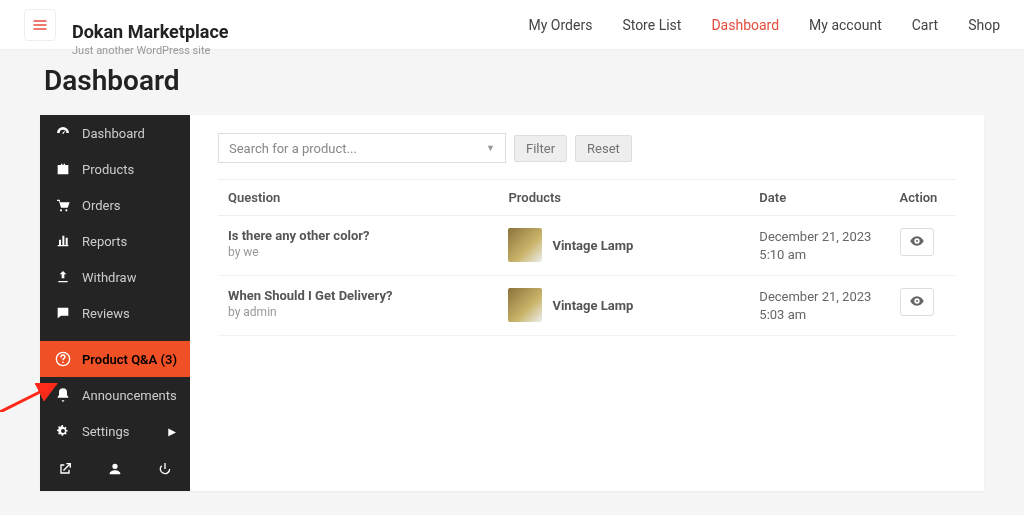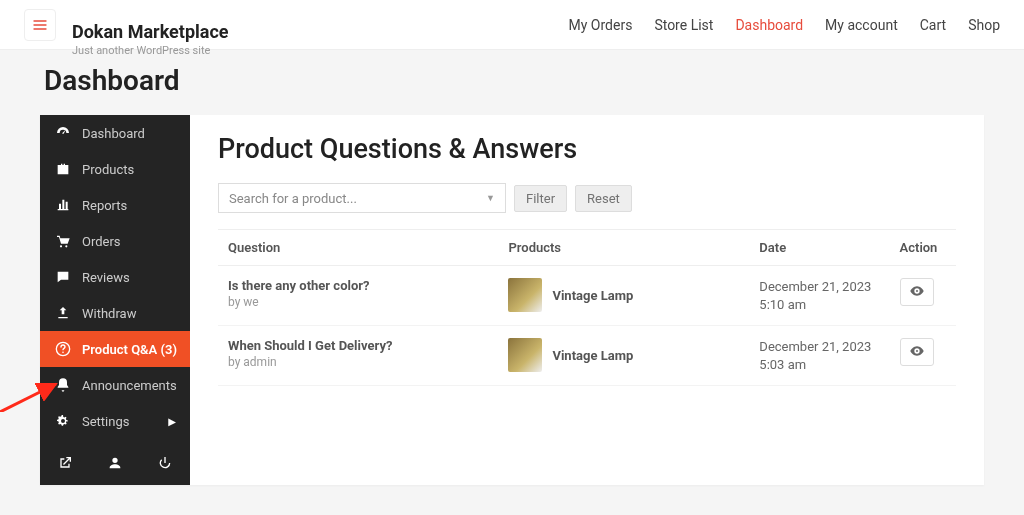--- a/index.html
+++ b/index.html
@@ -5,35 +5,35 @@
     * { margin:0; padding:0; box-sizing:border-box; font-family:-apple-system,BlinkMacSystemFont,"Segoe UI",Roboto,Helvetica,Arial,sans-serif; }
     body { background:#f5f5f5; width:1024px; height:515px; overflow:hidden; }
 
     
     .topbar { height:50px; background:#fff; display:flex; align-items:center; padding:0 24px; border-bottom:1px solid #eee; }
     .hamburger-box { width:32px; height:32px; border:1px solid #eee; border-radius:4px; display:flex; align-items:center; justify-content:center; color:#e74c3c; }
     .hamburger-box svg { width:16px; height:16px; display:block; }
     .brand { margin-left:16px; }
     .brand-title { font-size:18px; font-weight:700; color:#222; line-height:1.1;margin-top:30px; }
     .brand-tag { font-size:11px; color:#999; margin-top:2px; }
-    .topnav { margin-left:auto; display:flex; gap:22px; }
+    .topnav { margin-left:auto; display:flex; gap:30px; }
     .topnav a { font-size:14px; color:#444; text-decoration:none; cursor:pointer; }
     .topnav a.active { color:#e74c3c; }
 
     
     .page-wrap { padding:14px 40px 30px 40px; position:relative;}
     .page-title { font-size:28px; font-weight:600; color:#222; margin-bottom:18px; margin-left:4px; }
     .panel { background:#fff; display:flex; min-height:370px; box-shadow:0 1px 2px rgba(0,0,0,.04); }
 
     
     .sidebar { width:150px; background:#242424; color:#ccc; display:flex; flex-direction:column; font-size:13px; }
     .sb-item { display:flex; align-items:center; gap:10px; padding:9px 14px; cursor:pointer; position:relative; }
     .sb-item .icn { width:18px; height:18px; display:inline-flex; align-items:center; justify-content:center; flex:none; }
     .sb-item .icn svg { width:16px; height:16px; fill:#fff; display:block; }
-    .sb-item.active { background:#f05025; color:#ffffff; font-weight:600; }
+    .sb-item.active { background:#f05025; color:#000000; font-weight:600;margin-top:10px; }
     .sb-item.active::after { content:""; position:absolute; right:-8px; top:50%; transform:translateY(-50%); border:8px solid transparent; border-right-color:#fff; }
     .sb-label { white-space:nowrap; }
     .sb-item .caret { margin-left:auto; font-size:10px; color:#fff; }
     .sb-footer { margin-top:auto; display:flex; justify-content:space-around; padding:12px 0 14px; }
     .sb-footer svg { width:16px; height:16px; fill:#fff; cursor:pointer; }
 
     
     .main { flex:1; padding:18px 28px 24px; }
     .main-title { font-size:27px; font-weight:500; color:#222; margin-bottom:18px; }
     .filters { display:flex; gap:8px; align-items:center; margin-bottom:16px; }
@@ -107,50 +107,50 @@
         <span class="icn">
             <svg viewBox="0 0 24 24">
               <path d="M9 4h6v2h5v14H4V6h5V4zm2 0v2h2V4h-2z"></path>
             </svg>
           </span>
         <span class="sb-label">Products</span>
       </div>
       <div class="sb-item">
         <span class="icn">
             <svg viewBox="0 0 24 24">
-              <path d="M4 20h16v-2H4zM6 10h3v8H6zm5-6h3v14h-3zm5 3h3v11h-3z"></path>
-            </svg>
-          </span>
-        <span class="sb-label">Reports</span>
-      </div>
-      <div class="sb-item">
-        <span class="icn">
-            <svg viewBox="0 0 24 24">
               <path d="M7 4h-4v2h3l3 10h10l3-8H8"></path>
               <circle cx="9" cy="20" r="1.6"></circle>
               <circle cx="17" cy="20" r="1.6"></circle>
             </svg>
           </span>
         <span class="sb-label">Orders</span>
       </div>
       <div class="sb-item">
         <span class="icn">
             <svg viewBox="0 0 24 24">
+              <path d="M4 20h16v-2H4zM6 10h3v8H6zm5-6h3v14h-3zm5 3h3v11h-3z"></path>
+            </svg>
+          </span>
+        <span class="sb-label">Reports</span>
+      </div>
+      <div class="sb-item">
+        <span class="icn">
+            <svg viewBox="0 0 24 24">
+              <path d="M12 3l5 5h-3v6h-4V8H7l5-5zM5 18h14v2H5z"></path>
+            </svg>
+          </span>
+        <span class="sb-label">Withdraw</span>
+      </div>
+      <div class="sb-item">
+        <span class="icn">
+            <svg viewBox="0 0 24 24">
               <path d="M4 4h16v12H9l-5 4V4z"></path>
             </svg>
           </span>
         <span class="sb-label">Reviews</span>
-      </div>
-      <div class="sb-item">
-        <span class="icn">
-            <svg viewBox="0 0 24 24">
-              <path d="M12 3l5 5h-3v6h-4V8H7l5-5zM5 18h14v2H5z"></path>
-            </svg>
-          </span>
-        <span class="sb-label">Withdraw</span>
       </div>
       <div class="sb-item active">
         <span class="icn">
             <svg viewBox="0 0 24 24">
               <circle cx="12" cy="12" r="10" fill="none" stroke="#fff" stroke-width="2"></circle>
               <path d="M9 9a3 3 0 116 0c0 2-3 2-3 4" fill="none" stroke="#fff" stroke-width="2" stroke-linecap="round"></path>
               <circle cx="12" cy="17" r="1.2" fill="#fff"></circle>
             </svg>
           </span>
         <span class="sb-label">Product Q&amp;A (3)</span>
@@ -179,21 +179,20 @@
         <svg viewBox="0 0 24 24">
             <path d="M12 12a4 4 0 100-8 4 4 0 000 8zm0 2c-4 0-8 2-8 5v1h16v-1c0-3-4-5-8-5z"></path>
           </svg>
         <svg viewBox="0 0 24 24">
             <path d="M11 3h2v9h-2zM6.3 6.3A8 8 0 1020 12h-2a6 6 0 11-10.3-4.3l-1.4-1.4z"></path>
           </svg>
       </div>
     </div>
 
     <div class="main">
-      <div class="main-title">Product Questions &amp; Answers</div>
 
       <div class="filters">
         <div class="search-select">
            <span>Search for a product...</span>
            <span class="arrow-dn">▼</span>
         </div>
         <button class="btn">Filter</button>
         <button class="btn">Reset</button>
       </div>
 

